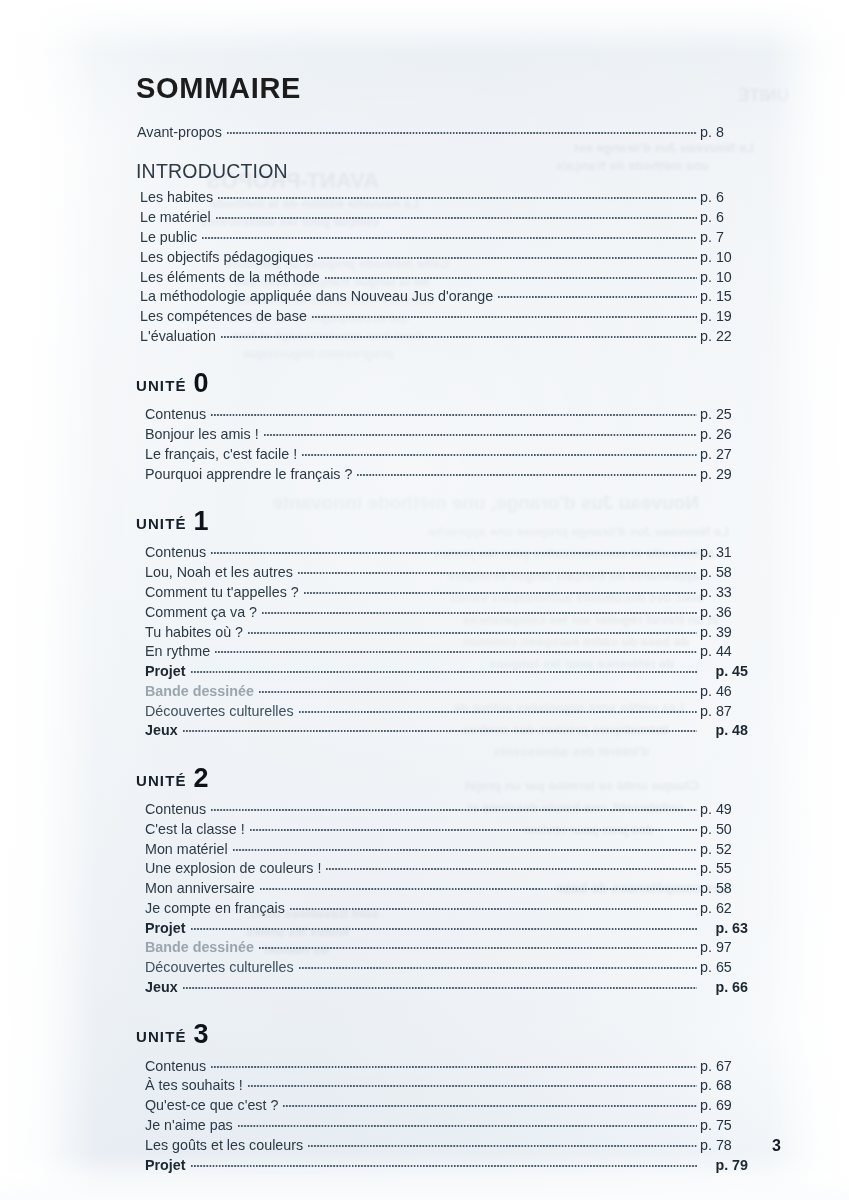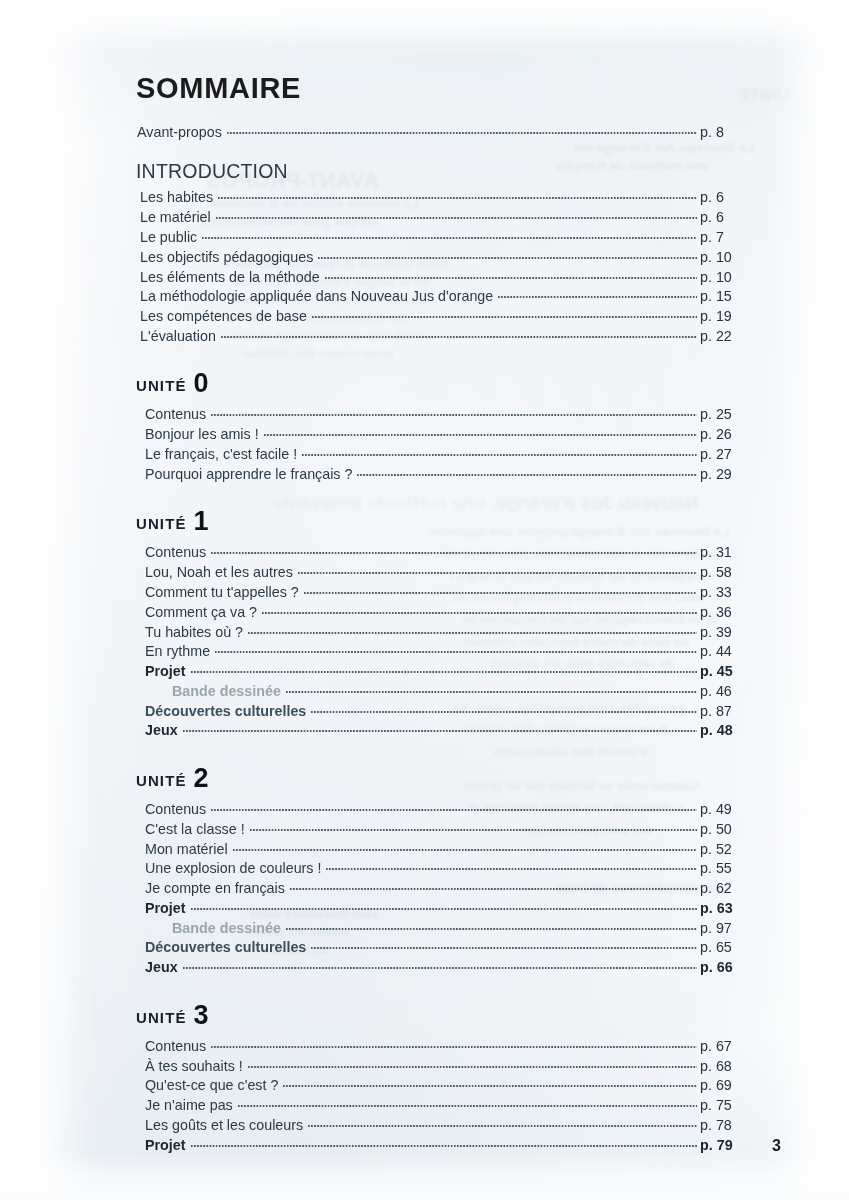--- a/index.html
+++ b/index.html
@@ -146,23 +146,23 @@
     flex: 0 0 auto;
     width: 48px;
     text-align: left;
     white-space: nowrap;
     font-size: 14.3px;
     color: #253341;
   }
 
   
   .toc-row.is-bold .toc-label,
-  .toc-row.is-bold .toc-page { font-weight: 700; color: #1b2731; }
-  .toc-row.is-semibold .toc-label { font-weight: 700; color: #3c4f5c; }
-  .toc-row.is-muted .toc-label { color: #9aa6ad; font-weight: 700; margin-left: 27px; }
+  .toc-row.is-bold .toc-page { font-weight: 700; color: #1b2731; text-align: right; }
+  .toc-row.is-semibold .toc-label { font-weight: 400; color: #3c4f5c; }
+  .toc-row.is-muted .toc-label { color: #9aa6ad; font-weight: 700; }
   .toc-row.is-muted .toc-page { color: #253341; }
 
   .toc-italic { }
 
   
   .section-head {
     font-size: 19.5px;
     font-weight: 400;
     color: #2b3a45;
     letter-spacing: 0.2px;
@@ -414,20 +414,25 @@
             <span class="toc-label">Mon matériel</span>
             <span class="toc-leader"></span>
             <span class="toc-page">p. 52</span>
           </div>
           <div class="toc-row">
             <span class="toc-label">Une explosion de couleurs !</span>
             <span class="toc-leader"></span>
             <span class="toc-page">p. 55</span>
           </div>
           <div class="toc-row">
+            <span class="toc-label">Mon anniversaire</span>
+            <span class="toc-leader"></span>
+            <span class="toc-page">p. 58</span>
+          </div>
+          <div class="toc-row">
             <span class="toc-label">Je compte en français</span>
             <span class="toc-leader"></span>
             <span class="toc-page">p. 62</span>
           </div>
           <div class="toc-row is-bold">
             <span class="toc-label">Projet</span>
             <span class="toc-leader"></span>
             <span class="toc-page">p. 63</span>
           </div>
           <div class="toc-row is-muted">

